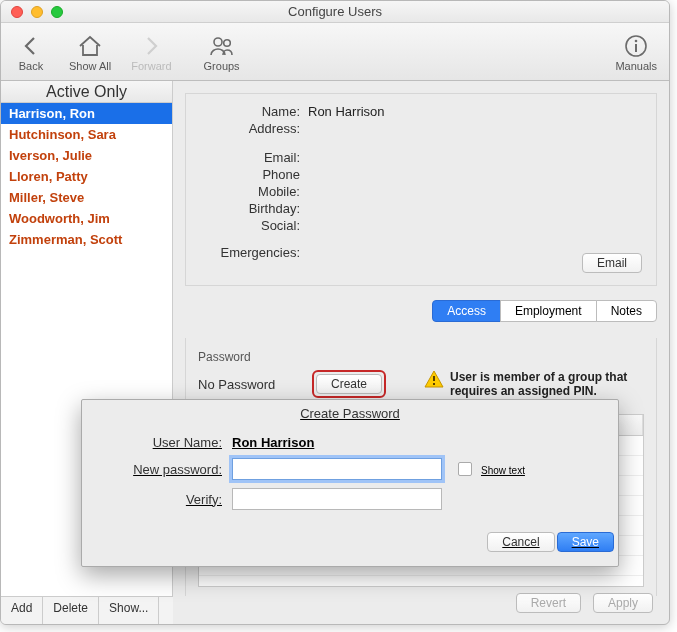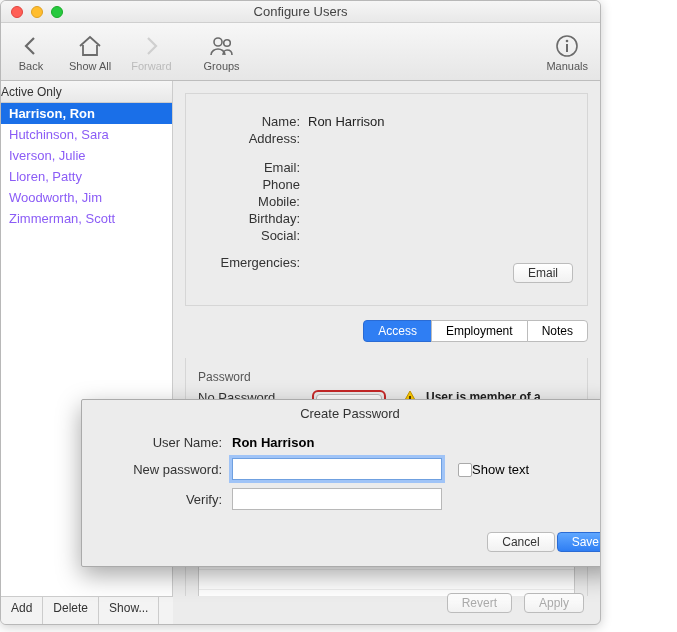--- a/index.html
+++ b/index.html
@@ -1,18 +1,18 @@
 <!DOCTYPE html>
 <html><head>
 <meta charset="utf-8">
 <style>
 * { box-sizing: border-box; margin: 0; padding: 0; font-family: -apple-system, "Helvetica Neue", Arial, sans-serif; }
 body { background: #fff; width: 677px; height: 632px; overflow: hidden; position: relative; }
 
-.window { width: 601px; height: 625px; background: #ececec; border: 1px solid #b8b8b8; border-radius: 6px; box-shadow: 0 2px 12px rgba(0,0,0,.2); position: relative; overflow: hidden; }
+.window { width: 670px; height: 625px; background: #ececec; border: 1px solid #b8b8b8; border-radius: 6px; box-shadow: 0 2px 12px rgba(0,0,0,.2); position: relative; overflow: hidden; }
 
 
 .titlebar { height: 22px; background: linear-gradient(#f6f6f6,#e8e8e8); border-bottom: 1px solid #cfcfcf; display:flex; align-items:center; position:relative; }
 .traffic { display:flex; gap:8px; padding-left:10px; }
 .dot { width:12px; height:12px; border-radius:50%; }
 .dot.red { background:#ff5f56; border:1px solid #e0443e; }
 .dot.yellow { background:#ffbd2e; border:1px solid #dea123; }
 .dot.green { background:#27c93f; border:1px solid #1aab29; }
 .title { position:absolute; left:0; right:0; text-align:center; font-size:13px; color:#444; }
 
@@ -20,72 +20,72 @@
 .toolbar { height:58px; background:linear-gradient(#f7f7f7,#e6e6e6); border-bottom:1px solid #bdbdbd; display:flex; align-items:center; padding:0 12px; }
 .tb-group { display:flex; align-items:flex-start; gap:20px; }
 .tb-item { display:flex; flex-direction:column; align-items:center; font-size:11px; color:#555; min-width:36px; }
 .tb-item.disabled { color:#bbb; }
 .tb-icon { width:28px; height:28px; display:flex; align-items:center; justify-content:center; }
 .toolbar .right { margin-left:auto; }
 
 
 .main { display:flex; height:calc(100% - 80px - 28px); }
 .sidebar { width:172px; background:#fff; border-right:1px solid #ccc; display:flex; flex-direction:column; }
-.sidebar-header { height:22px; background:linear-gradient(#f6f6f6,#e8e8e8); border-bottom:1px solid #ccc; font-size:12px; line-height:22px; color:#333; }
+.sidebar-header { height:22px; background:linear-gradient(#f6f6f6,#e8e8e8); border-bottom:1px solid #ccc; text-align:center; font-size:16px; line-height:22px; color:#333; }
 .user-list { flex:1; overflow:auto; }
-.user-row { font-size:13px; padding:3px 8px; color:#8b5cf6; }
+.user-row { font-size:13px; padding:3px 8px; color:#c2410c;font-weight:bold; }
 .user-row.selected { background:#1a6fe8; color:#fff; font-weight:600; }
 
 .content { flex:1; padding:12px; overflow:auto; position:relative; background:#ececec; }
-.panel { background:#ececec; border:1px solid #d6d6d6; border-radius:0; padding:20px 14px; margin-bottom:14px; }
+.panel { background:#ececec; border:1px solid #d6d6d6; border-radius:0; padding:10px 14px; margin-bottom:14px; }
 
 
 .form-row { display:flex; font-size:13px; margin-bottom:2px; }
 .form-row .lbl { width:100px; text-align:right; margin-right:8px; color:#333; }
 .form-row .val { flex:1; color:#222; }
 .edit-wrap { display:flex; justify-content:flex-end; margin-top:8px; }
 .btn { background:linear-gradient(#fff,#f1f1f1); border:1px solid #bcbcbc; border-radius:4px; font-size:12px; padding:2px 14px; color:#333; }
 .btn.primary { background:linear-gradient(#5fa7ff,#2f7ef3); border:1px solid #2a6bd4; color:#fff; }
 
 
 .tabs { display:flex; justify-content:flex-end; margin-bottom:16px; }
 .tab { font-size:12px; padding:3px 14px; border:1px solid #bcbcbc; background:#fff; margin-left:-1px; }
 .tab:first-child { border-radius:4px 0 0 4px; }
 .tab:last-child { border-radius:0 4px 4px 0; }
 .tab.active { background:#2f7ef3; color:#fff; border-color:#2a6bd4; }
 
 .panel2 { background:#ececec; border:1px solid #d6d6d6; border-radius:0 0 4px 4px; border-top:none; padding:12px; position:relative; min-height:260px; }
 .section-label { font-size:12px; color:#555; margin-bottom:6px; }
-.pw-row { display:flex; gap:14px; }
+.pw-row { display:flex; align-items:center; gap:14px; }
 .pw-status { font-size:13px; color:#333; flex:0 0 100px; }
 .create-hi { border:2px solid #c62828; border-radius:6px; padding:2px; display:inline-flex; }
 .warning { display:flex; align-items:flex-start; gap:6px; font-size:12px; font-weight:600; color:#222; margin-left:auto; width:220px; }
 
 .group-table { margin-top:16px; background:#fff; border:1px solid #ccc; }
 .group-table .ghdr { display:flex; background:linear-gradient(#fafafa,#eee); border-bottom:1px solid #ccc; font-size:12px; }
 .ghdr div { padding:3px 6px; border-right:1px solid #ddd; }
 .group-table .gbody { height:150px; }
 .group-table .grow { height:20px; border-bottom:1px solid #eee; }
 
 
 .sidebar-footer { height:28px; border-top:1px solid #ccc; display:flex; background:#f3f3f3; position:absolute; bottom:0; left:0; width:172px; }
 .sidebar-footer .fbtn { flex:0 0 auto; font-size:12px; padding:4px 10px; border-right:1px solid #ccc; color:#333; }
 .window-footer { position:absolute; bottom:0; left:172px; right:0; height:42px; display:flex; align-items:center; justify-content:flex-end; gap:12px; padding:0 16px; }
 .window-footer .btn.disabled { color:#aaa; }
 
 
-.sheet { position:absolute; left:80px; top:398px; width:538px; background:#ececec; border:1px solid #aaa; border-radius:2px; box-shadow:0 8px 24px rgba(0,0,0,.35); padding:0; }
+.sheet { position:absolute; left:80px; top:398px; width:538px; background:#ececec; border:1px solid #aaa; border-radius:2px; box-shadow:0 8px 24px rgba(0,0,0,.35); padding:0;text-decoration:underline; }
 .sheet-title { text-align:center; font-size:13px; color:#333; padding:6px 0 10px; }
 .sheet-body { padding:4px 20px 14px; }
 .srow { display:flex; align-items:center; font-size:13px; margin-bottom:8px; }
 .srow .slbl { width:120px; text-align:right; margin-right:10px; color:#333; }
 .srow .sval { font-weight:600; }
 .sinput { width:210px; height:22px; border:1px solid #b8b8b8; background:#fff; font-size:13px; padding:1px 4px; }
 .sinput.focused { outline:3px solid #a0c4f7; border-color:#6fa0e0; }
-.showtext { display:flex; align-items:flex-end; gap:0; font-size:13px; margin-left:16px; }
+.showtext { display:flex; align-items:flex-end; gap:9px; font-size:10px; margin-left:16px; }
 .cb { width:14px; height:14px; border:1px solid #aaa; background:#fff; border-radius:2px; }
 .sheet-footer { display:flex; justify-content:flex-end; gap:2px; padding:0 4px 14px; }
 
 svg { display:block; }
 </style>
 </head>
 <body>
 
 <div class="window">
 
@@ -152,20 +152,21 @@
   </div>
 
   <div class="main">
     <div class="sidebar">
       <div class="sidebar-header">Active Only</div>
       <div class="user-list">
         <div class="user-row selected">Harrison, Ron</div>
         <div class="user-row">Hutchinson, Sara</div>
         <div class="user-row">Iverson, Julie</div>
         <div class="user-row">Lloren, Patty</div>
+        <div class="user-row">Miller, Steve</div>
         <div class="user-row">Woodworth, Jim</div>
         <div class="user-row">Zimmerman, Scott</div>
       </div>
     </div>
 
     <div class="content">
       <div class="panel">
         <div class="form-row">
             <div class="lbl">Name:</div>
             <div class="val">Ron Harrison</div>

